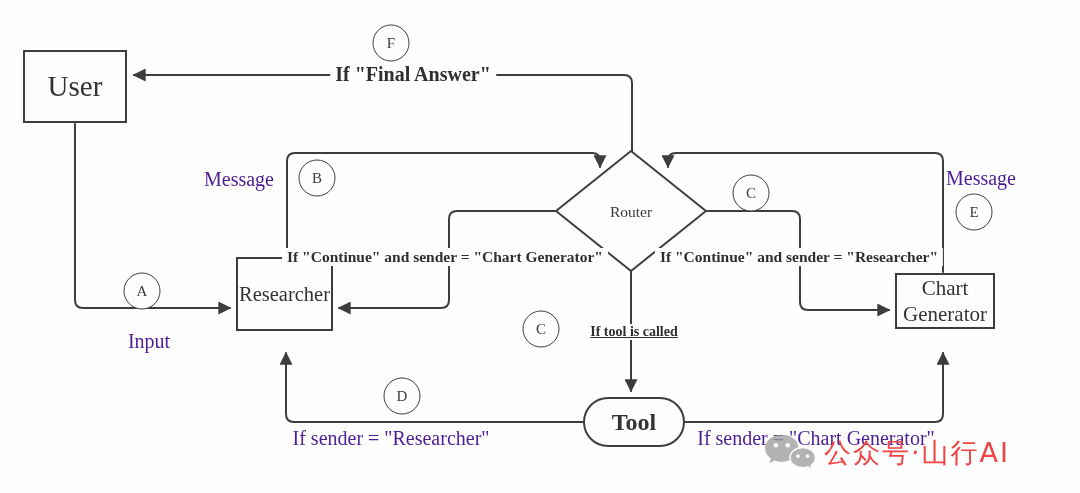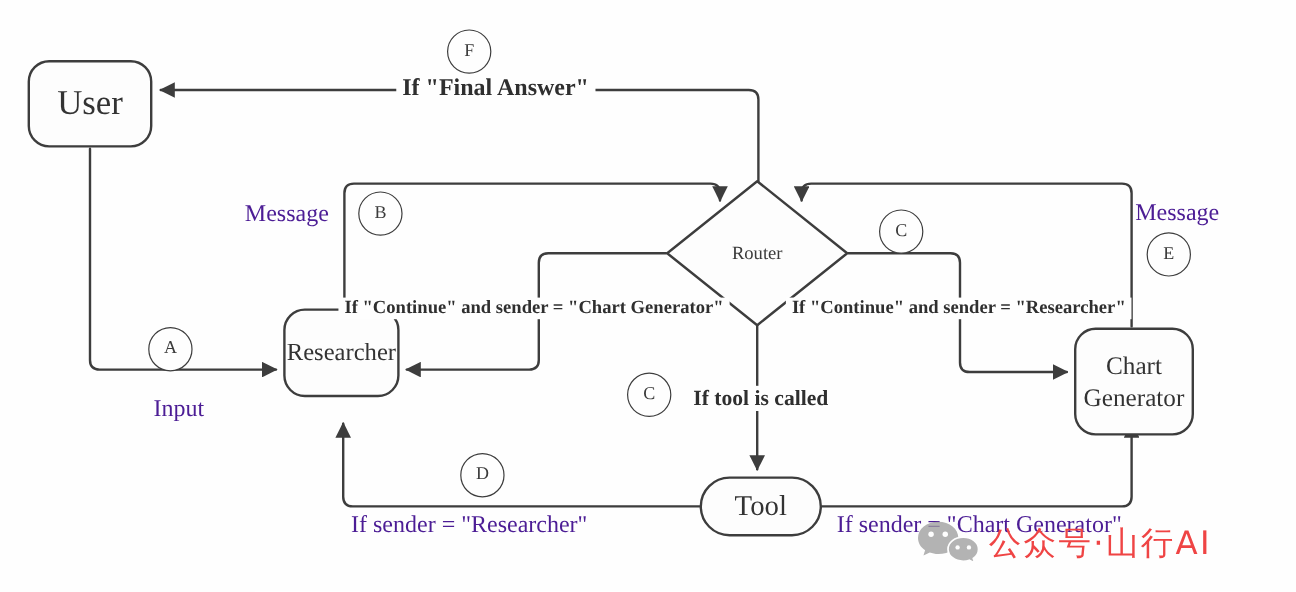--- a/index.html
+++ b/index.html
@@ -17,29 +17,29 @@
   }
   #edges-svg {
     position: absolute; left: 0; top: 0;
     width: 1080px; height: 493px;
   }
   .node {
     position: absolute;
     box-sizing: border-box;
     background: #fdfdfd;
     border: 2px solid #3d3d3d;
-    border-radius: 18px;
+    border-radius: 0;
     display: flex; align-items: center; justify-content: center;
     text-align: center;
     color: #333333;
   }
   .node-user      { left: 23px;  top: 50px;  width: 104px; height: 73px; font-size: 29px; }
   .node-researcher{ left: 236px; top: 257px; width: 97px;  height: 74px; font-size: 20.5px; }
-  .node-chartgen  { left: 895px; top: 273px; width: 100px; height: 90px; font-size: 21px; line-height: 26px; padding: 0 2px; }
-  .node-tool      { left: 583px; top: 397px; width: 102px; height: 50px; font-size: 24px; border-radius: 25px; }
+  .node-chartgen  { left: 895px; top: 273px; width: 100px; height: 56px; font-size: 21px; line-height: 26px; padding: 0 2px; }
+  .node-tool      { left: 583px; top: 397px; width: 102px; height: 50px; font-size: 24px; border-radius: 25px; font-weight: bold; }
   .router-label {
     position: absolute;
     left: 631px; top: 211px;
     width: 150px;
     transform: translate(-50%,-50%);
     text-align: center;
     font-size: 15.5px;
     line-height: 19px;
     color: #3b3b3b;
   }
@@ -50,21 +50,21 @@
     font-size: 20px;
     color: #4c1d95;
   }
   .edge-label.bold {
     font-weight: bold;
     background: #fefefe;
     padding: 0 5px;
     color: #2f2f2f;
   }
   .edge-label.small { font-size: 15.5px; }
-  .edge-label.mid   { font-size: 18px; }
+  .edge-label.mid   { font-size: 14px; text-decoration: underline; }
   .badge {
     position: absolute;
     transform: translate(-50%,-50%);
     width: 37px; height: 37px;
     box-sizing: border-box;
     background: #fefefe;
     border: 1.7px solid #3d3d3d;
     border-radius: 50%;
     display: flex; align-items: center; justify-content: center;
     font-size: 15px;

